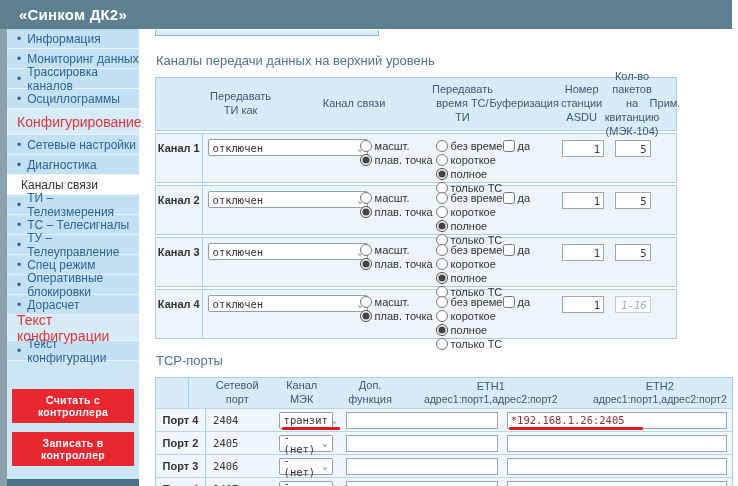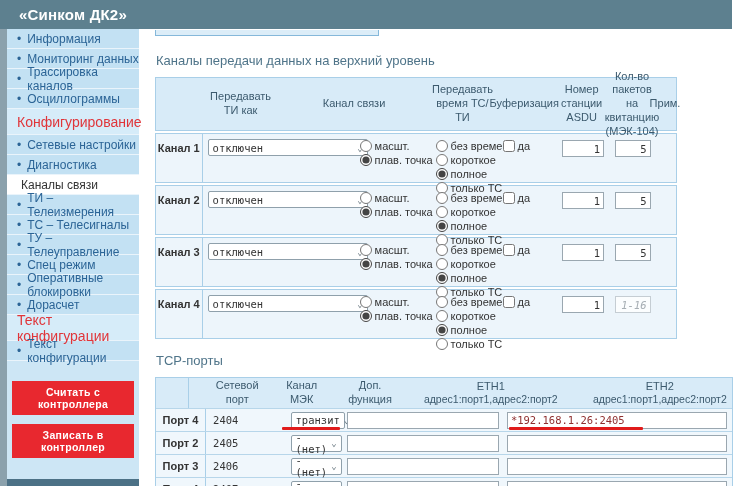--- a/index.html
+++ b/index.html
@@ -19,21 +19,21 @@
   .sb-item{height:20px;box-sizing:border-box;display:flex;align-items:center;padding-left:10px;
            background:#c3e1f3;border-bottom:1px solid #eaf4fb;color:#2b6496;font-size:12px;cursor:pointer;}
   .sb-bullet{color:#2b6496;font-size:12px;margin-right:6px;line-height:1;}
   .sb-section{height:26px;box-sizing:border-box;display:flex;align-items:center;padding-left:10px;
               background:#d6ecf9;border-bottom:1px solid #eaf4fb;color:#e0353a;font-size:14px;}
   .sb-active{height:20px;box-sizing:border-box;display:flex;align-items:center;padding-left:14px;
              background:#ffffff;border-bottom:1px solid #eaf4fb;color:#333333;font-size:12px;}
   .sb-btn{display:block;margin:9px auto 0 auto;width:122px;padding:5px 0;background:#e8282f;border:none;
           color:#ffffff;font-family:"Liberation Sans",sans-serif;font-weight:bold;font-size:10.5px;
           text-align:center;letter-spacing:0.3px;cursor:pointer;}
-  .sb-btn.first{margin-top:20px;}
+  .sb-btn.first{margin-top:28px;}
   
   .content{position:absolute;left:155px;top:29px;width:578px;z-index:2;}
   .cutbox{width:222px;height:5px;border:1px solid #85b8da;border-top:none;background:#dcedf8;margin-top:1px;}
   .sec-title{font-size:13px;color:#4f7489;margin:17px 0 9px 1px;}
   .sec-title.tcp{margin-top:14px;}
   
   .ch-head,.ch-row{display:flex;width:522px;box-sizing:border-box;border:1px solid #a9cfe8;}
   .ch-head{background:#d8ebf8;height:54px;}
   .ch-row{background:#edf5fb;height:50px;margin-top:2px;}
   .hcell{font-size:11px;color:#3c5a6e;display:flex;align-items:center;justify-content:center;
@@ -47,21 +47,21 @@
   .ch-row .cbf{padding:5px 0 0 6px;}
   .opt{display:flex;align-items:flex-end;gap:3px;height:13px;margin:0 0 1px 0;
        font-size:11px;color:#333;cursor:pointer;white-space:nowrap;}
   .opt input{width:12px;height:12px;margin:0;accent-color:#444;}
   
   .sel{display:inline-flex;justify-content:space-between;align-items:center;box-sizing:border-box;
        background:#fff;border:1px solid #8fa0ab;border-radius:2px;height:17px;padding:0 4px;
        font-family:"DejaVu Sans Mono","Liberation Mono",monospace;font-size:10.5px;color:#333;cursor:pointer;}
   .sel-arr{color:#5a6a74;font-size:9px;margin-left:4px;}
   .sel-wide{width:160px;margin:5px 0 0 5px;}
-  .sel-sm{width:54px;margin:0 0 0 12px;}
+  .sel-sm{width:54px;margin:0 0 0 0;}
   .inp{box-sizing:border-box;height:17px;border:1px solid #9aa7b0;background:#fff;padding:0 3px;
        font-family:"DejaVu Sans Mono","Liberation Mono",monospace;font-size:10.5px;color:#333;}
   .num{text-align:right;}
   .inp.dis{color:#a6aeb4;font-style:italic;border-color:#c5cdd3;background:#fbfdfe;}
   .ch-row .cas .inp{width:42px;margin:6px 0 0 8px;}
   .ch-row .cpk .inp{width:36px;margin:6px 0 0 4px;}
   
   .tcp-table{width:578px;box-sizing:border-box;border:1px solid #a9cfe8;margin-top:0px;}
   .tcp-head{display:flex;background:#d8ebf8;height:30px;gap:28px;}
   .tcp-row{display:flex;background:#f0f7fc;height:22px;border-top:1px solid #b7d6ea;align-items:center;}

